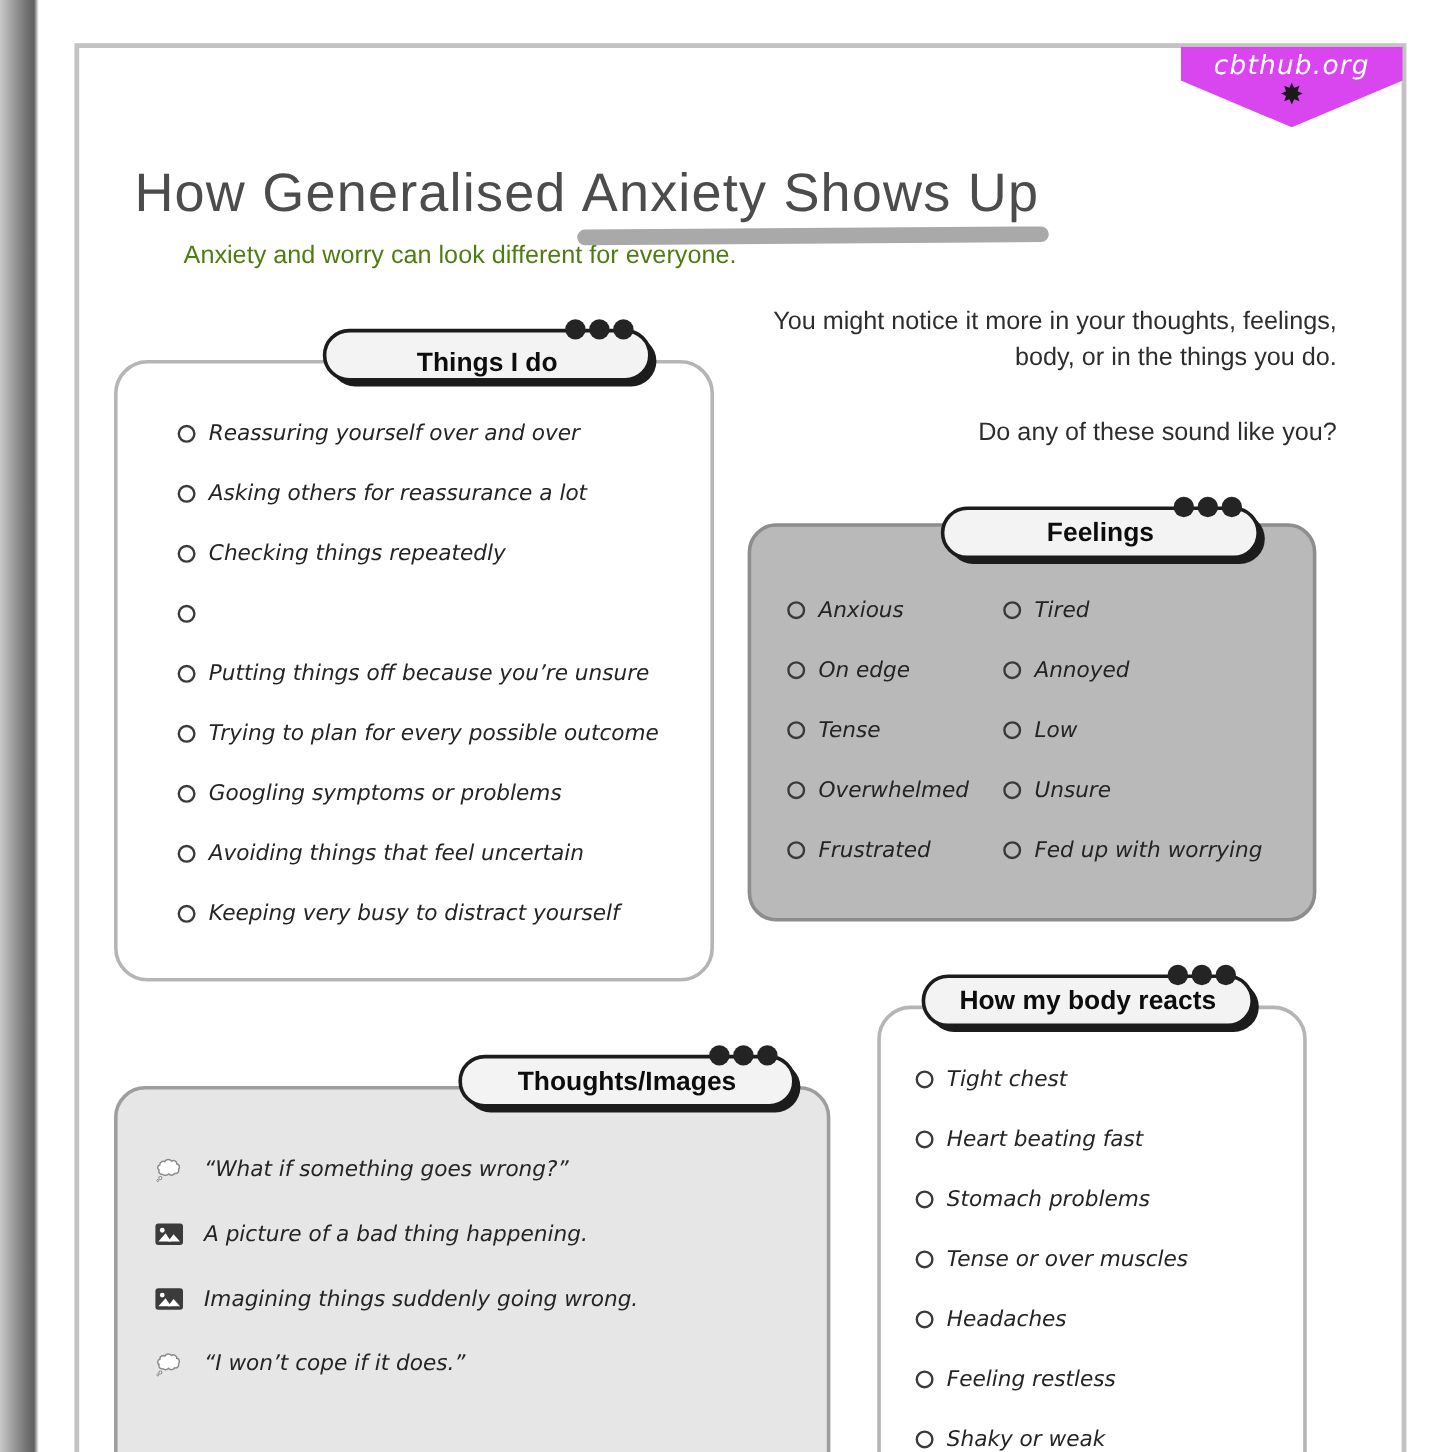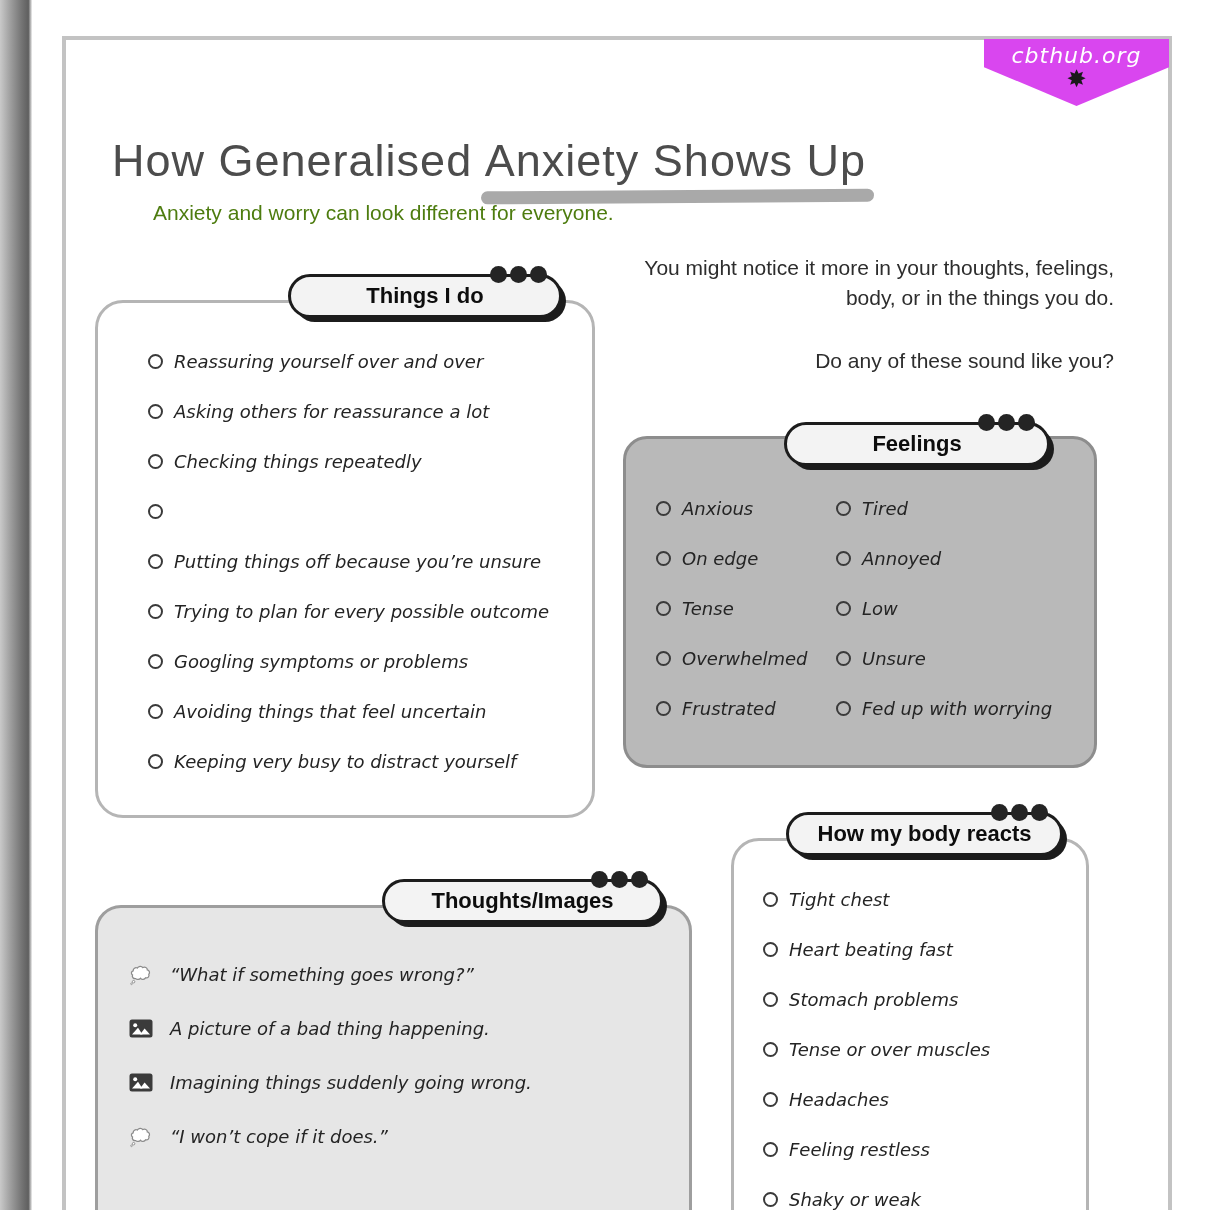--- a/index.html
+++ b/index.html
@@ -70,23 +70,23 @@
   .panel-thoughts{left:95px;top:905px;width:597px;height:520px;background:#e6e6e6;border:3px solid #9e9e9e;border-radius:26px;}
 
   
   .pill{
     position:absolute;height:44px;background:#f3f3f3;
     border:3px solid #1c1c1c;border-radius:999px;
     box-shadow:5px 5px 0 -1px #1c1c1c;
     display:flex;align-items:center;justify-content:center;
     font-weight:800;font-size:22px;color:#0d0d0d;z-index:4;
   }
-  .pill-things{left:190px;top:-29px;width:274px;}
+  .pill-things{left:171px;top:-29px;width:274px;align-items:flex-end;}
   .pill-feelings{left:158px;top:-17px;width:266px;}
-  .pill-body{left:52px;top:-29px;width:277px;}
+  .pill-body{left:34px;top:-29px;width:277px;}
   .pill-thoughts{left:284px;top:-29px;width:281px;}
   .dots{position:absolute;top:-11px;right:12px;display:flex;gap:3px;}
   .dot{width:17px;height:17px;border-radius:50%;background:#242424;}
 
   
   ul.checklist{list-style:none;margin:0;padding:0;position:absolute;}
   ul.checklist li{height:50px;display:flex;align-items:center;gap:11px;}
   .cb{
     flex:0 0 auto;width:15px;height:15px;border:2px solid #3a3a3a;border-radius:50%;
     background:transparent;

